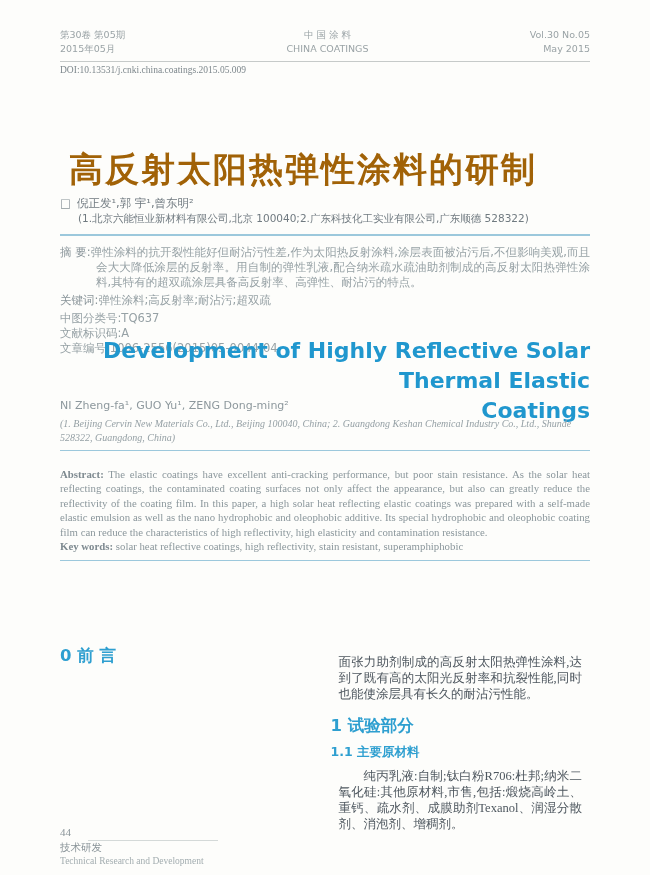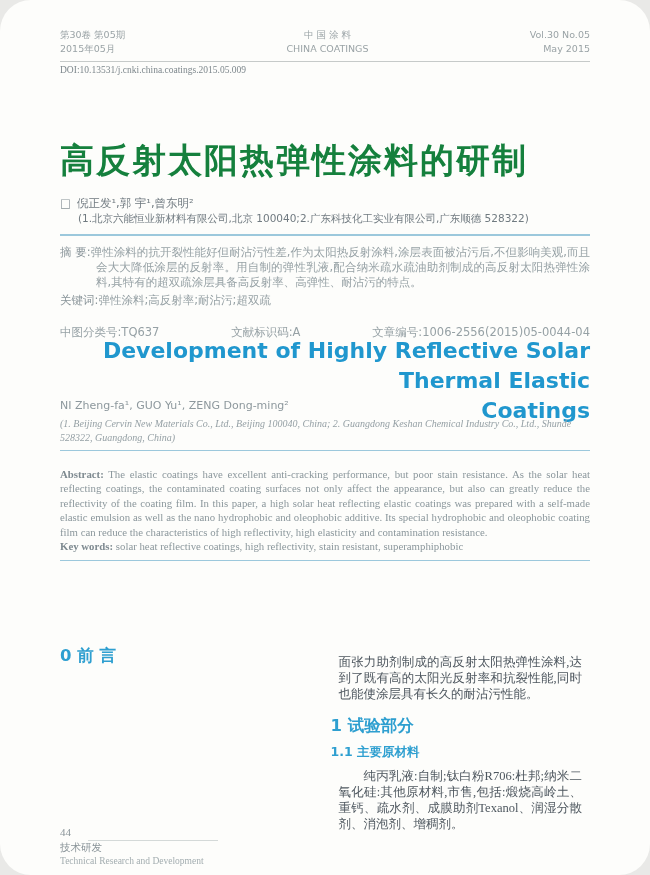--- a/index.html
+++ b/index.html
@@ -4,43 +4,42 @@
 <style>
   html,body{margin:0;padding:0;background:#e9e9e7;}
   .page{
     position:relative;
     width:650px;height:875px;
     margin:0 auto;
     background:#fdfdfb;
     font-family:"DejaVu Sans","Liberation Sans",sans-serif;
     overflow:hidden;
     box-sizing:border-box;
-    border-radius:31px;
   }
   
   .jheader{position:absolute;top:28px;left:60px;width:530px;display:flex;justify-content:space-between;
     color:#9aa3a6;font-size:9.5px;line-height:14px;}
   .jheader .c{text-align:center;}
   .jheader .r{text-align:right;}
   .hdr-rule{position:absolute;top:61px;left:60px;width:530px;border-top:1px solid #c6cac9;}
   .doi{position:absolute;top:65px;left:60px;color:#7d878c;font-size:9.5px;
     font-family:"Liberation Serif","DejaVu Serif",serif;}
   
-  .cn-title{position:absolute;top:140px;left:60px;width:530px;margin:0;
-    color:#15803d;font-size:34px;font-weight:bold;letter-spacing:2px;line-height:40px;}
+  .cn-title{position:absolute;top:140px;left:60px;width:530px;margin:9px;
+    color:#a16207;font-size:34px;font-weight:bold;letter-spacing:2px;line-height:40px;}
   .cn-authors{position:absolute;top:196px;left:60px;width:530px;color:#707a80;font-size:11.5px;}
   .cn-authors .marker{margin-right:6px;color:#8a9499;}
   .cn-affil{position:absolute;top:212px;left:78px;width:512px;color:#707a80;font-size:10.5px;}
   
   .cn-abs{position:absolute;top:234px;left:60px;width:530px;border-top:2px solid #9cc8dc;
     padding-top:9px;color:#96a1a5;font-size:11.5px;line-height:15.2px;text-align:justify;}
   .hang{margin:0;padding-left:36px;text-indent:-36px;}
   .hang .lbl{color:#8a959a;}
   .cn-abs .kw{margin-top:2px;}
-  .meta-row{display:flex;justify-content:space-between;margin-top:17px;color:#96a1a5;}
+  .meta-row{display:flex;justify-content:space-between;margin-top:3px;color:#96a1a5;flex-direction:column;}
   
   .en-title{position:absolute;top:336px;left:60px;width:530px;margin:0;
     color:#2097ce;font-size:22px;font-weight:bold;line-height:30px;text-align:right;}
   .en-authors{position:absolute;top:399px;left:60px;width:530px;color:#8d989d;font-size:11px;}
   .en-affil{position:absolute;top:417px;left:60px;width:530px;color:#95a0a5;font-size:10px;
     font-family:"Liberation Serif","DejaVu Serif",serif;font-style:italic;line-height:13.5px;}
   
   .abs-box{position:absolute;top:450px;left:60px;width:530px;
     border-top:1.5px solid #9cc8dc;border-bottom:1.5px solid #9cc8dc;
     padding:16px 0 7px 0;

